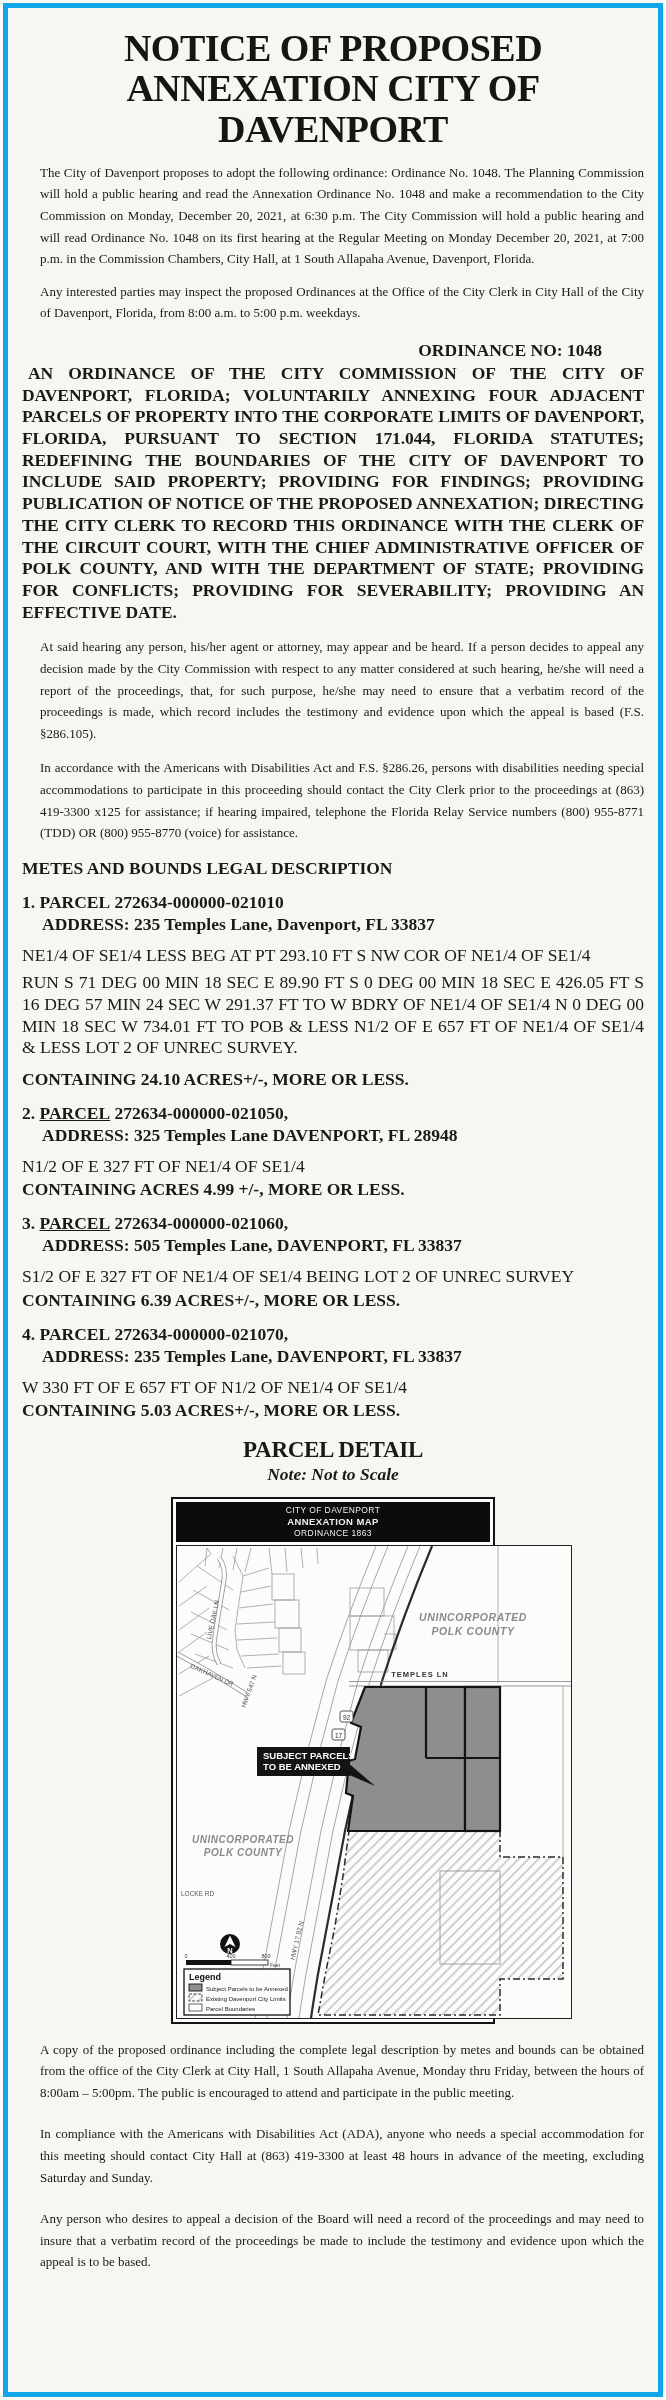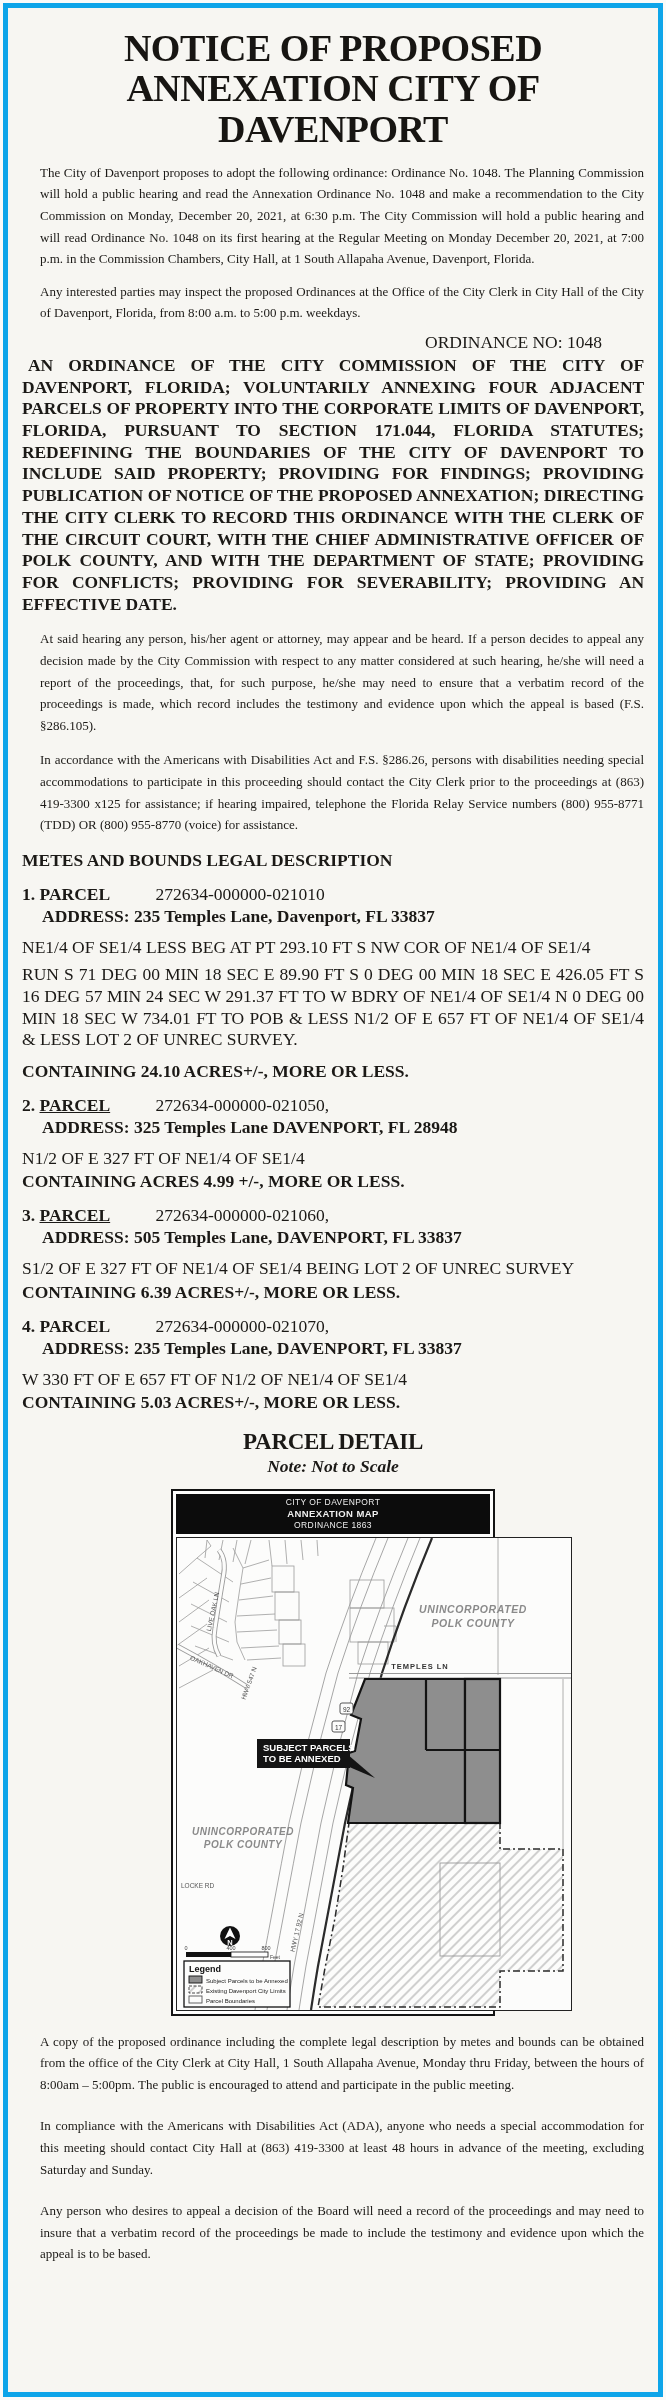--- a/index.html
+++ b/index.html
@@ -20,34 +20,34 @@
     font-size:38px;line-height:1.06;font-weight:700;
     text-align:center;margin:10px auto 4px auto;width:540px;
     letter-spacing:-0.5px;color:#171512;
   }
   p.body{
     font-size:13px;line-height:21.6px;text-align:justify;
     margin:13px 2px 0 20px;
   }
   p.tightgap{margin-top:11px;}
   .ord-label{
-    font-size:17.5px;font-weight:400;text-align:right;
-    padding-right:42px;margin:8px 2px 0 2px;
+    font-size:17.5px;font-weight:700;text-align:right;
+    padding-right:42px;margin:16px 2px 0 2px;
   }
   p.ord-body{
     font-size:17.5px;line-height:21.7px;font-weight:700;
     text-align:justify;margin:2px 2px 0 2px;text-indent:6px;
     letter-spacing:-0.1px;
   }
   .metes-head{
     font-size:17.5px;font-weight:700;margin:14px 2px 0 2px;
   }
   .parcel-head{font-size:17.5px;line-height:22px;margin:12px 2px 0 2px;}
   .parcel-head .num{font-weight:700;}
-  .parcel-head .pid{font-weight:400;margin-left:41px;}
+  .parcel-head .pid{font-weight:700;}
   .parcel-head .u{text-decoration:underline;}
   .parcel-head .addr{font-weight:700;padding-left:20px;display:block;}
   p.legal{font-size:17.5px;line-height:21.6px;margin:9px 2px 0 2px;text-align:justify;}
   p.legal.first{margin-top:10px;}
   p.containing{font-size:17.5px;font-weight:700;margin:2px 2px 0 2px;}
   p.containing.gap{margin-top:10px;}
   .detail-head{margin:16px 0 0 0;text-align:center;}
   .detail-head .t{font-size:23px;font-weight:700;letter-spacing:-0.3px;}
   .detail-head .n{font-size:17.5px;font-weight:700;font-style:italic;margin-top:1px;}
   .map-box{

